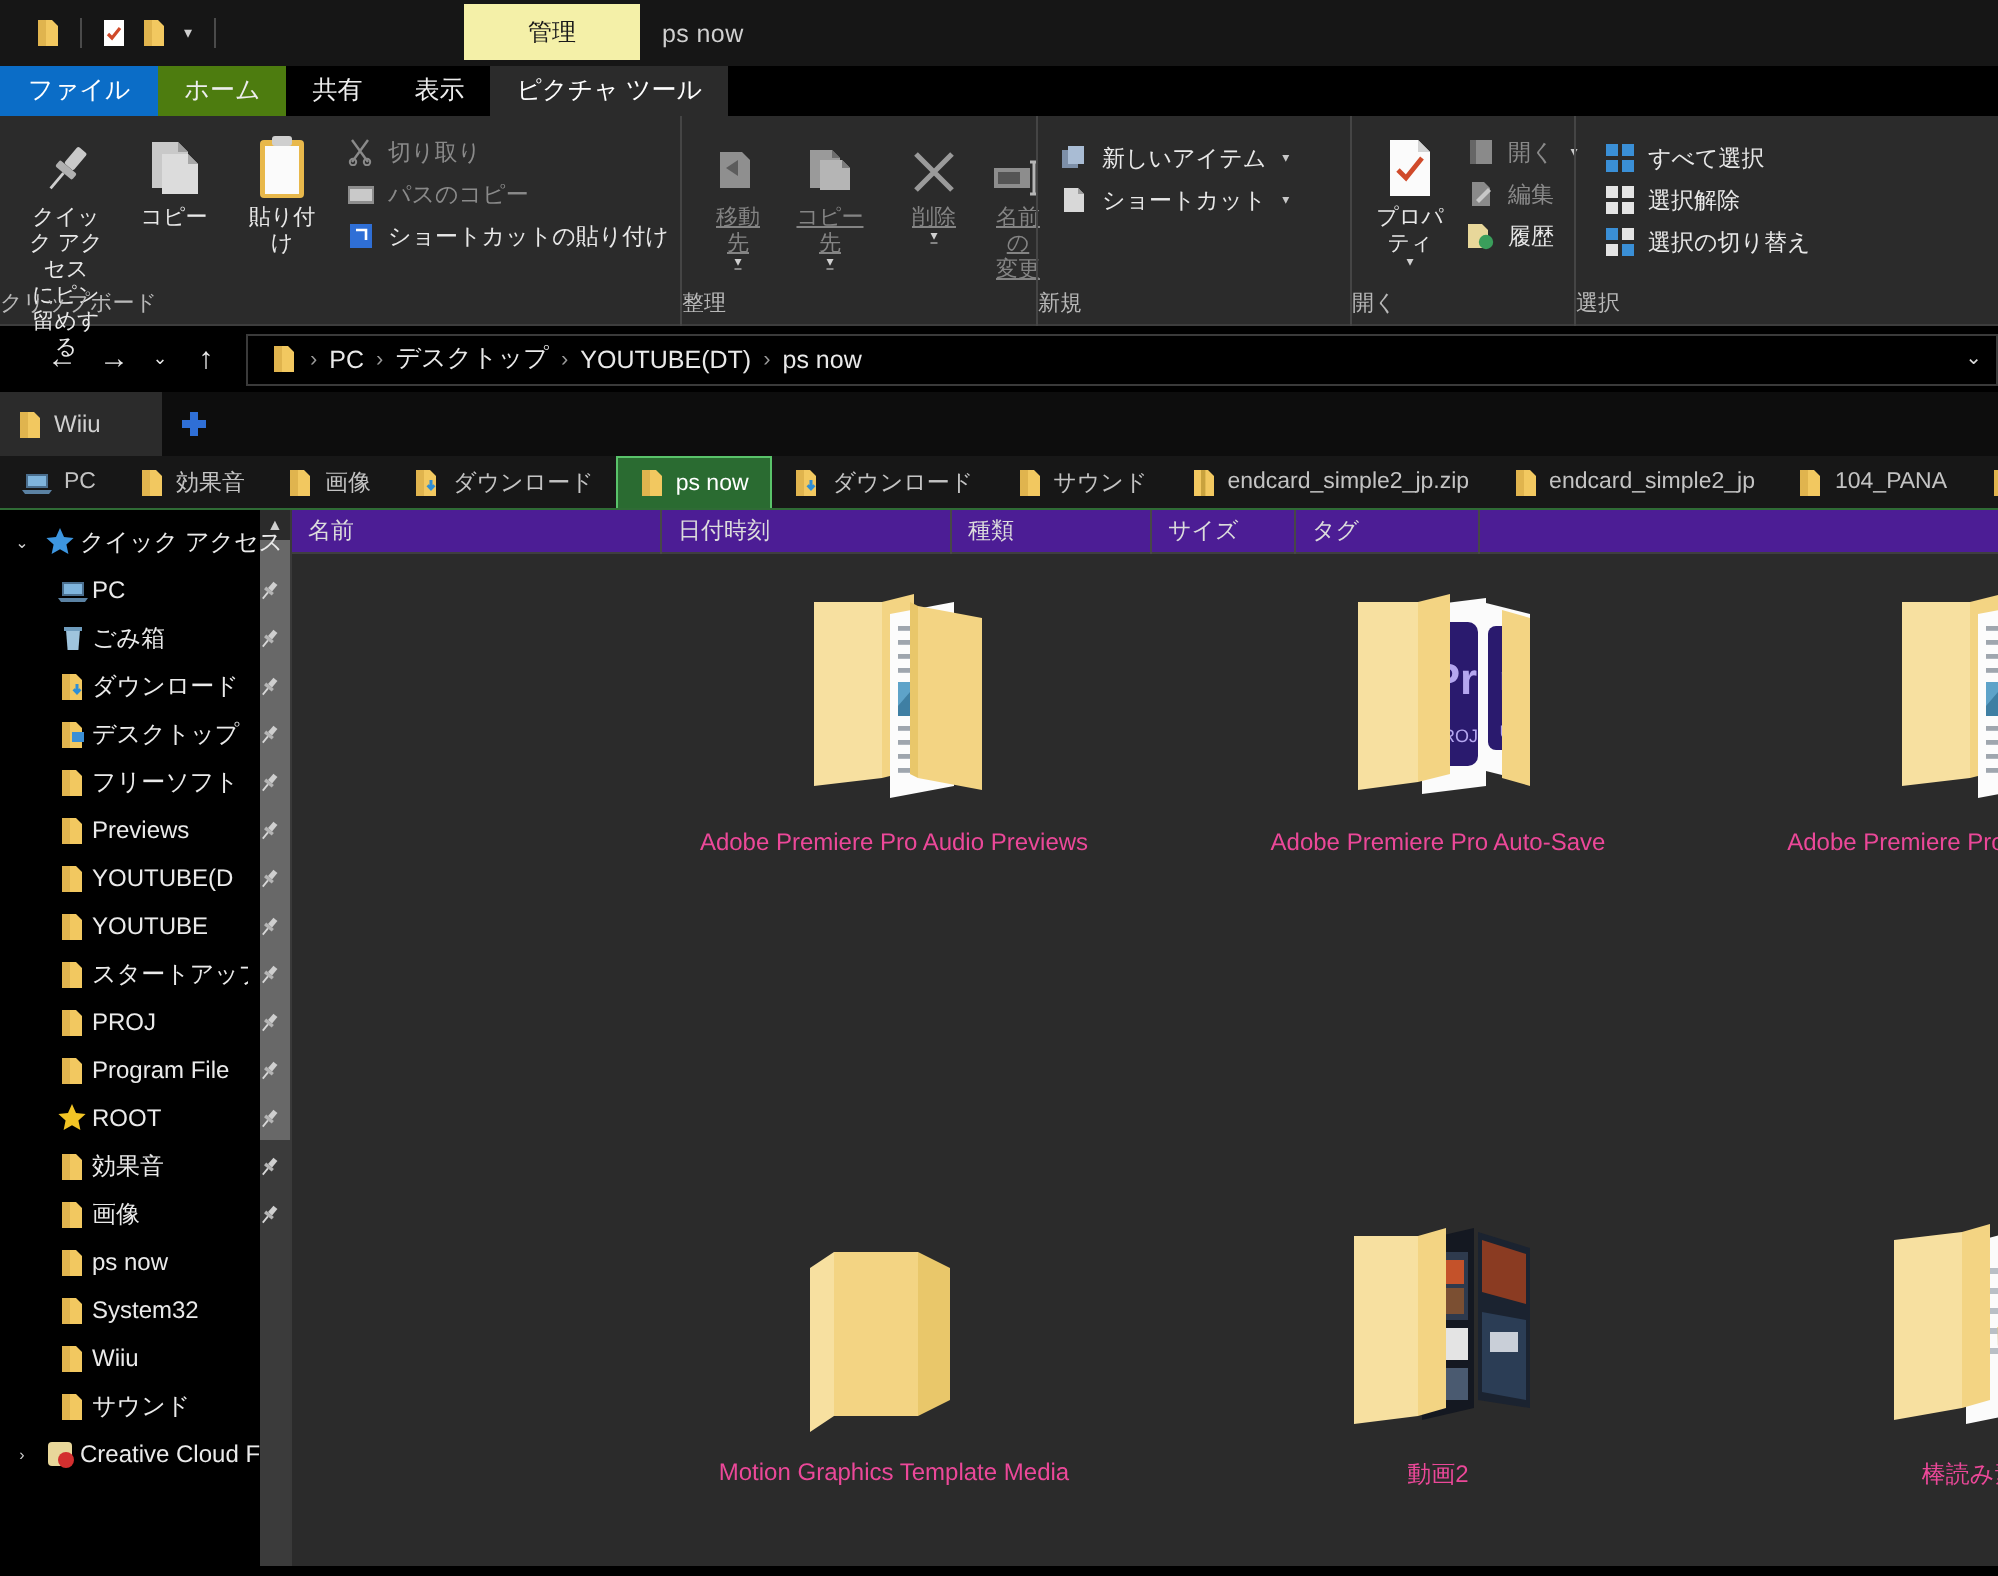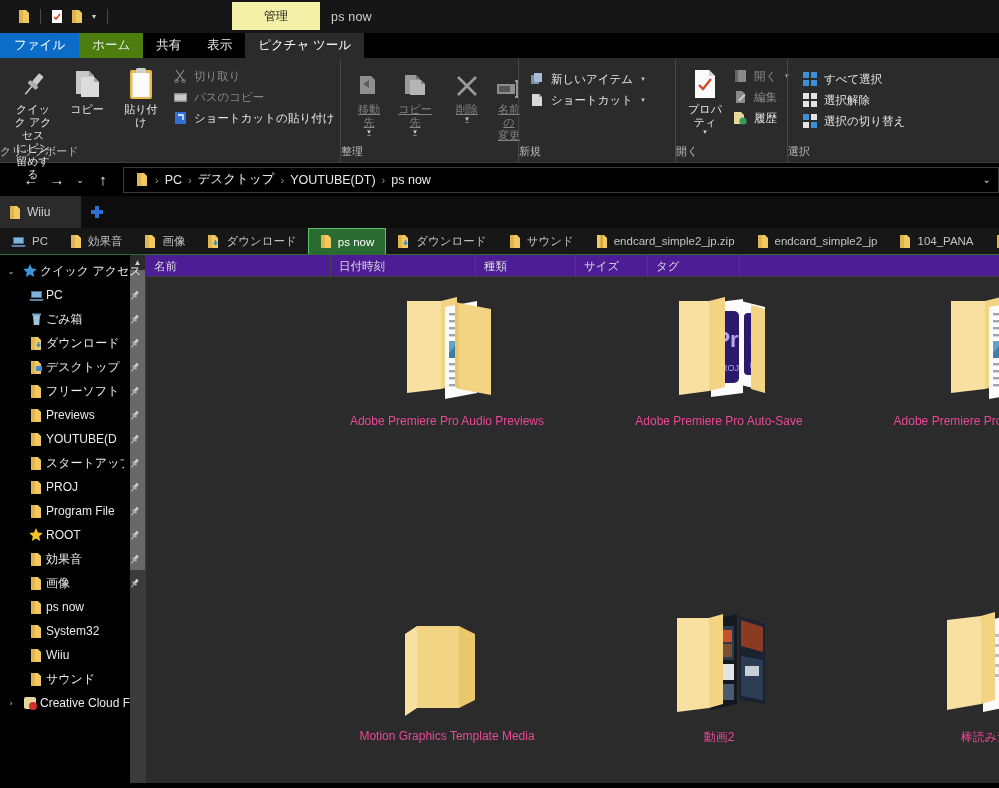--- a/index.html
+++ b/index.html
@@ -658,20 +658,38 @@
           </span>
         </div>
         <div class="sbrow lvl1">
           <span class="ico">
             <svg width="12" height="15" viewBox="0 0 12 15">
               <path d="M1 1h7l3 3v10H1z" fill="#f2c860"></path>
               <path d="M1 1h4v13H1z" fill="#e0b44e"></path>
             </svg>
           </span>
           <span class="lbl">YOUTUBE(D</span>
+          <span class="pin">
+            <svg width="11" height="11" viewBox="0 0 11 11">
+              <g transform="rotate(40 5.5 5.5)">
+                <rect x="4.2" y="0.5" width="2.6" height="4.2" fill="#cfcfcf"></rect>
+                <rect x="3" y="4.7" width="5" height="1.7" fill="#b5b5b5"></rect>
+                <rect x="5.1" y="6.4" width="0.9" height="4" fill="#d8d8d8"></rect>
+              </g>
+            </svg>
+          </span>
+        </div>
+        <div class="sbrow lvl1">
+          <span class="ico">
+            <svg width="12" height="15" viewBox="0 0 12 15">
+              <path d="M1 1h7l3 3v10H1z" fill="#f2c860"></path>
+              <path d="M1 1h4v13H1z" fill="#e0b44e"></path>
+            </svg>
+          </span>
+          <span class="lbl">YOUTUBE</span>
           <span class="pin">
             <svg width="11" height="11" viewBox="0 0 11 11">
               <g transform="rotate(40 5.5 5.5)">
                 <rect x="4.2" y="0.5" width="2.6" height="4.2" fill="#cfcfcf"></rect>
                 <rect x="3" y="4.7" width="5" height="1.7" fill="#b5b5b5"></rect>
                 <rect x="5.1" y="6.4" width="0.9" height="4" fill="#d8d8d8"></rect>
               </g>
             </svg>
           </span>
         </div>

